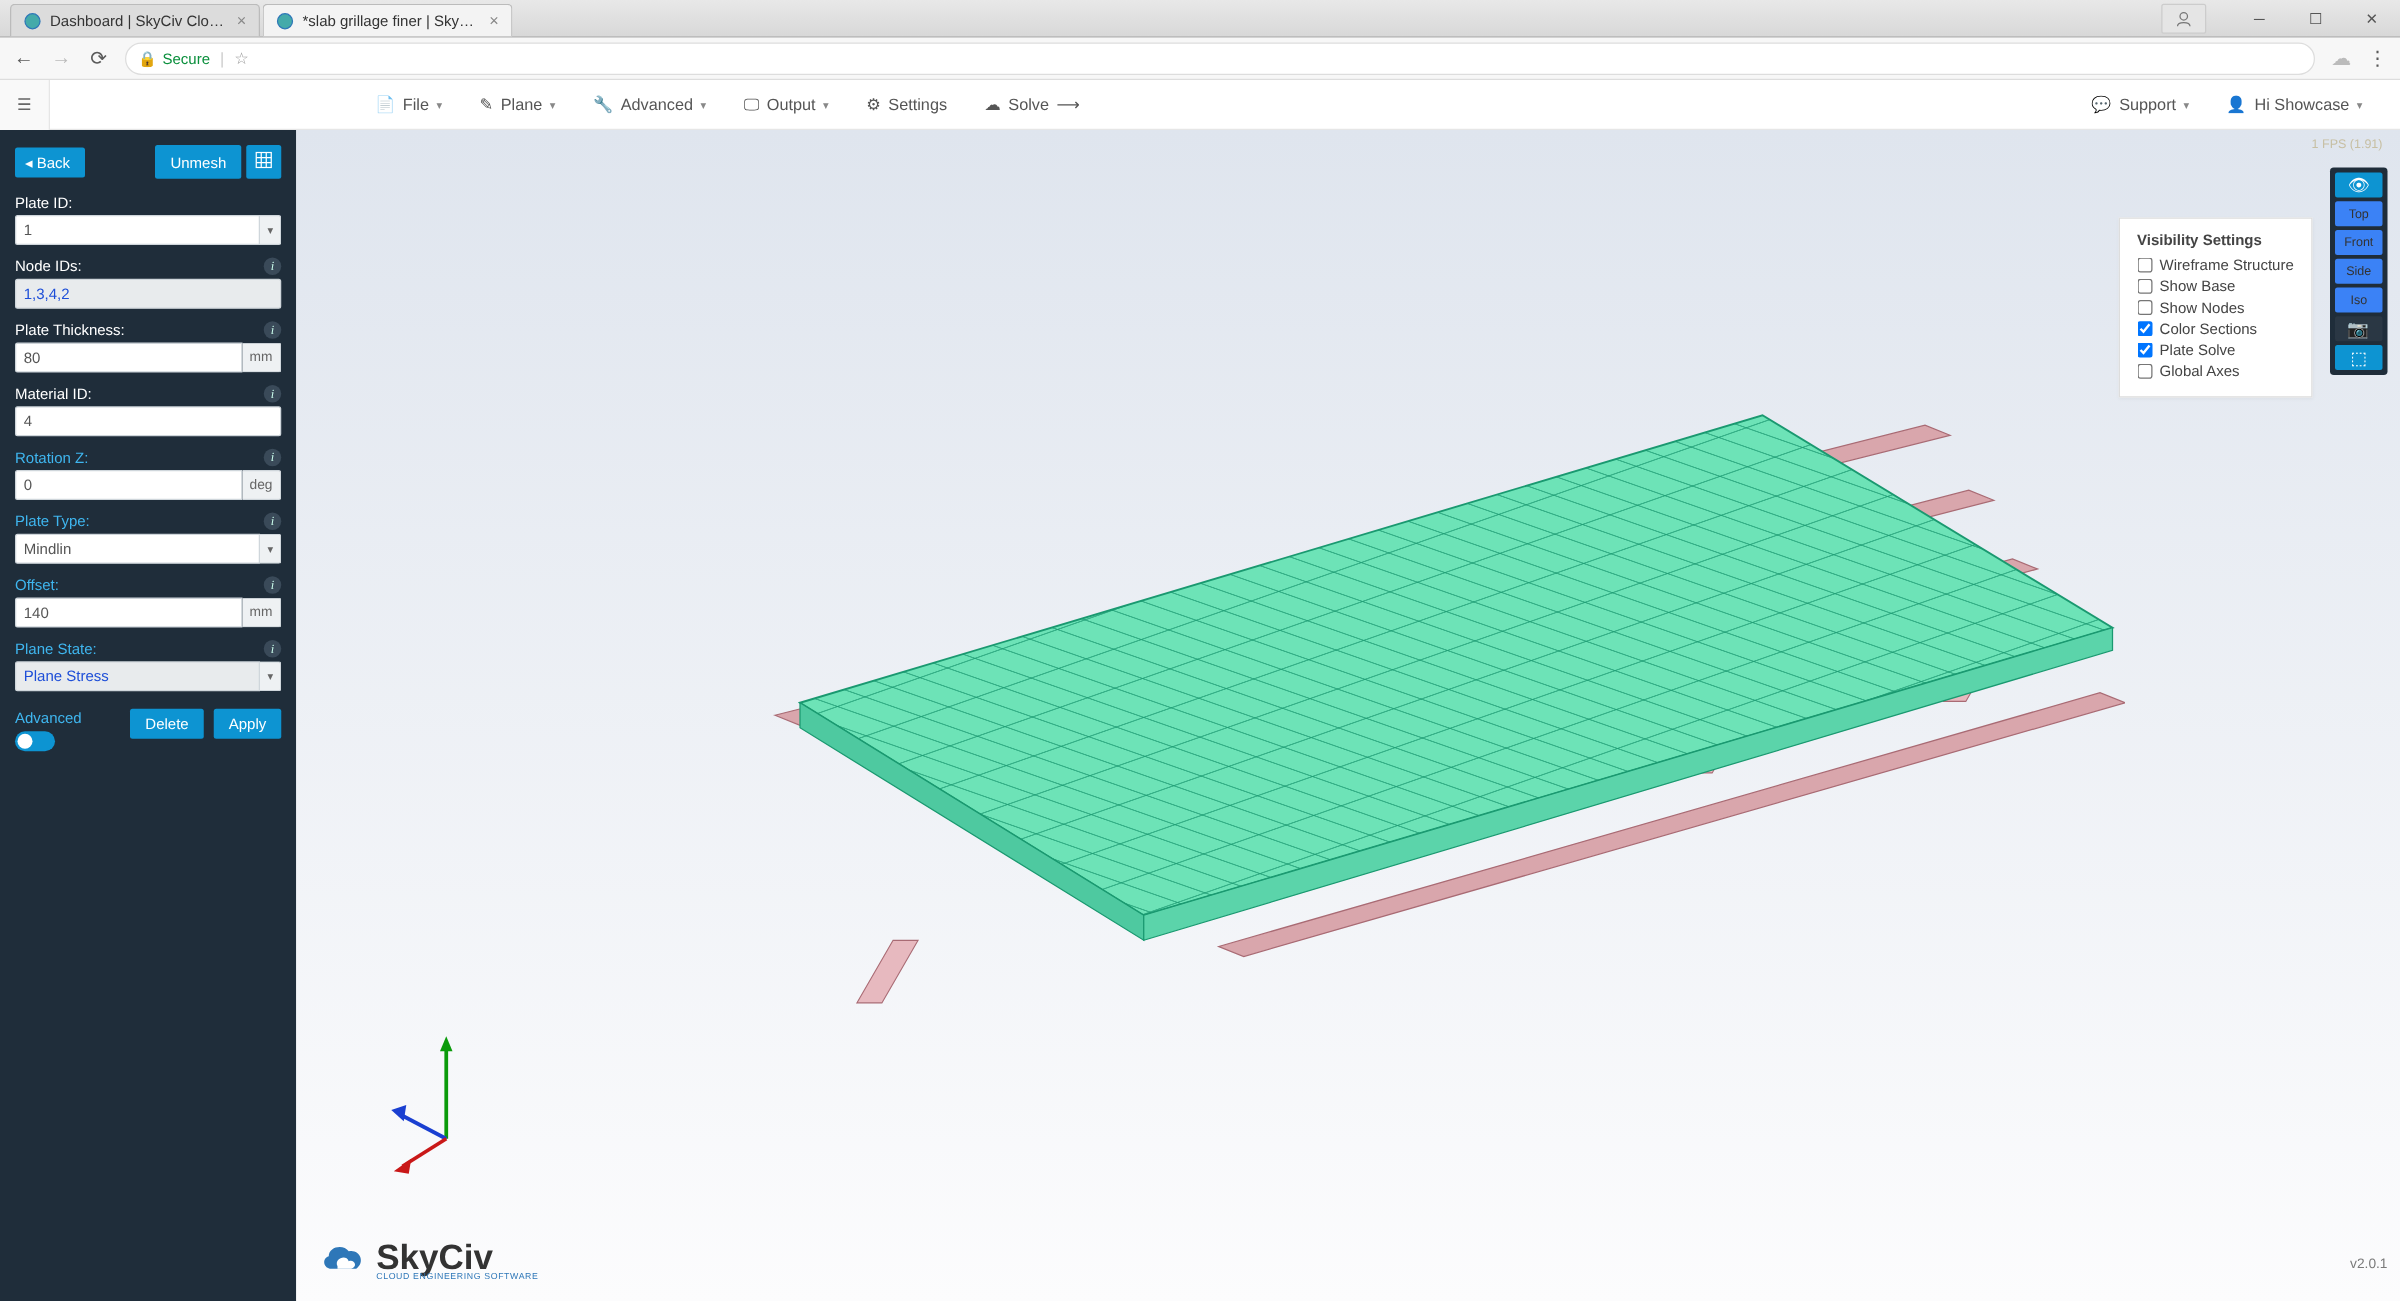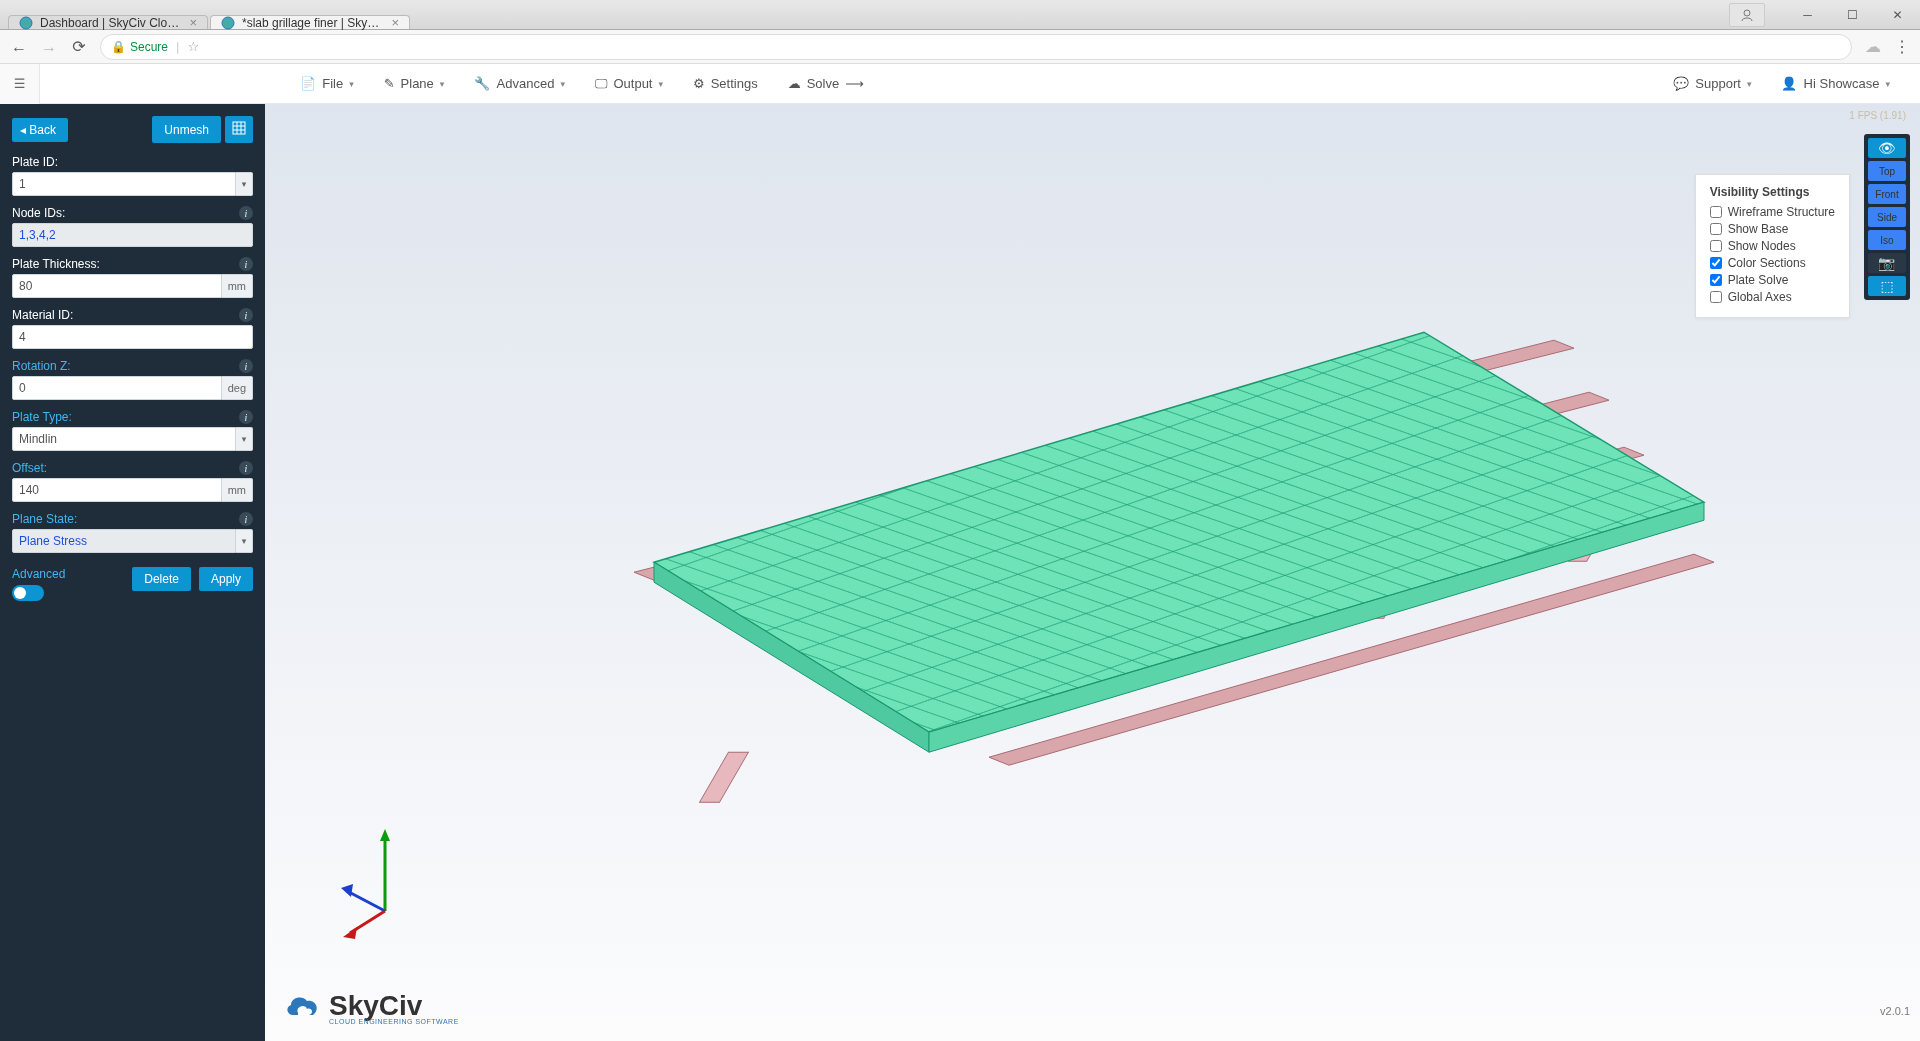--- a/index.html
+++ b/index.html
@@ -1,20 +1,20 @@
 <!DOCTYPE html>
 <html><head>
 <meta charset="utf-8">
 <style>
 * { box-sizing: border-box; margin: 0; padding: 0; font-family: -apple-system, BlinkMacSystemFont, "Segoe UI", Arial, sans-serif; }
 body { width: 1920px; height: 1041px; background: #fff; overflow: hidden; font-size: 13px; }
 
 
 .browser-tabs { height: 30px; background: linear-gradient(#e8e8e8,#d8d8d8); display:flex; align-items:flex-end; padding-left:8px; border-bottom:1px solid #aaa; position:relative;}
-.tab { height:14px; background:#f3f3f3; border:1px solid #bbb; border-bottom:none; border-radius:4px 4px 0 0; display:flex; align-items:center; padding:0 10px; margin-right:2px; min-width:190px; max-width:200px; font-size:12px; color:#333; gap:7px; cursor:pointer;}
+.tab { height:26px; background:#f3f3f3; border:1px solid #bbb; border-bottom:none; border-radius:4px 4px 0 0; display:flex; align-items:center; padding:0 10px; margin-right:2px; min-width:190px; max-width:200px; font-size:12px; color:#333; gap:7px; cursor:pointer;}
 .tab.inactive { background:#dcdcdc;}
 .tab .favicon { width:14px; height:14px; display:inline-block; }
 .tab .title { flex:1; white-space:nowrap; overflow:hidden; text-overflow:ellipsis; }
 .tab .tab-x { color:#888; font-size:13px;}
 .win-controls { position:absolute; right:0; top:0; display:flex; height:30px;}
 .win-btn { width:45px; display:flex; align-items:center; justify-content:center; color:#555; font-size:12px;}
 .win-btn.user { width:36px; background:#e5e5e5; border:1px solid #ccc; margin-right:20px; height:24px; margin-top:3px; border-radius:2px;}
 
 .addr-bar { height:34px; background:#f7f7f7; border-bottom:1px solid #ddd; display:flex; align-items:center; padding:0 10px; gap:12px;}
 .nav-icon { color:#5a5a5a; font-size:16px; width:18px; text-align:center; cursor:pointer;}
@@ -27,21 +27,21 @@
 
 .app-bar { height:40px; background:#fff; border-bottom:1px solid #e6e6e6; display:flex; align-items:center;}
 .hamburger { width:40px; height:40px; display:flex; align-items:center; justify-content:center; border-right:1px solid #e6e6e6; color:#666; cursor:pointer; background:#f9f9f9;}
 .menu-group { display:flex; gap:30px; margin-left:260px;}
 .menu-item { display:flex; align-items:center; gap:6px; color:#555; font-size:13px; cursor:pointer;}
 .menu-item .chev { font-size:9px; color:#888;}
 .menu-right { margin-left:auto; display:flex; gap:30px; margin-right:30px;}
 
 
 .workspace { display:flex; height: calc(1041px - 30px - 34px - 40px); }
-.sidebar { width:265px; background:#1f2d3a; color:#fff; padding:12px; overflow-y:auto; position:relative;}
+.sidebar { width:237px; background:#1f2d3a; color:#fff; padding:12px; overflow-y:auto; position:relative;}
 .viewport { flex:1; background:linear-gradient(#dfe5ee, #fcfcfd); position:relative; overflow:hidden;}
 
 .top-btns { display:flex; justify-content:space-between; align-items:center; margin-bottom:12px;}
 .btn { background:#0d94d2; color:#fff; border:none; padding:5px 12px; font-size:12px; cursor:pointer; border-radius:2px;}
 .btn.small-icon { padding:5px 7px;}
 .btn-group-right { display:flex; gap:4px;}
 
 .field-label { color:#fff; font-size:12px; margin-top:10px; margin-bottom:3px; display:flex; justify-content:space-between; align-items:center;}
 .field-label.link { color:#3fb6ef; cursor:pointer;}
 .info-i { width:14px; height:14px; border-radius:50%; background:#3a4a59; color:#cfe; font-size:10px; display:flex; align-items:center; justify-content:center; font-style:italic; font-family:serif;}

